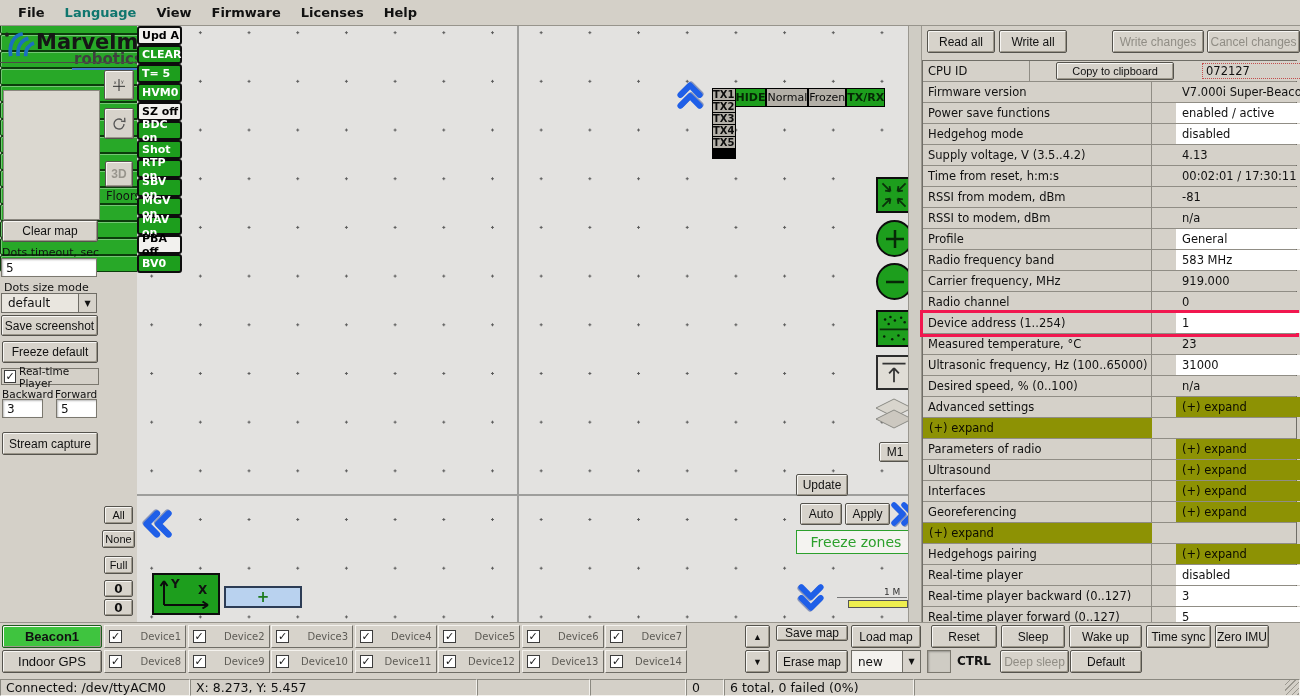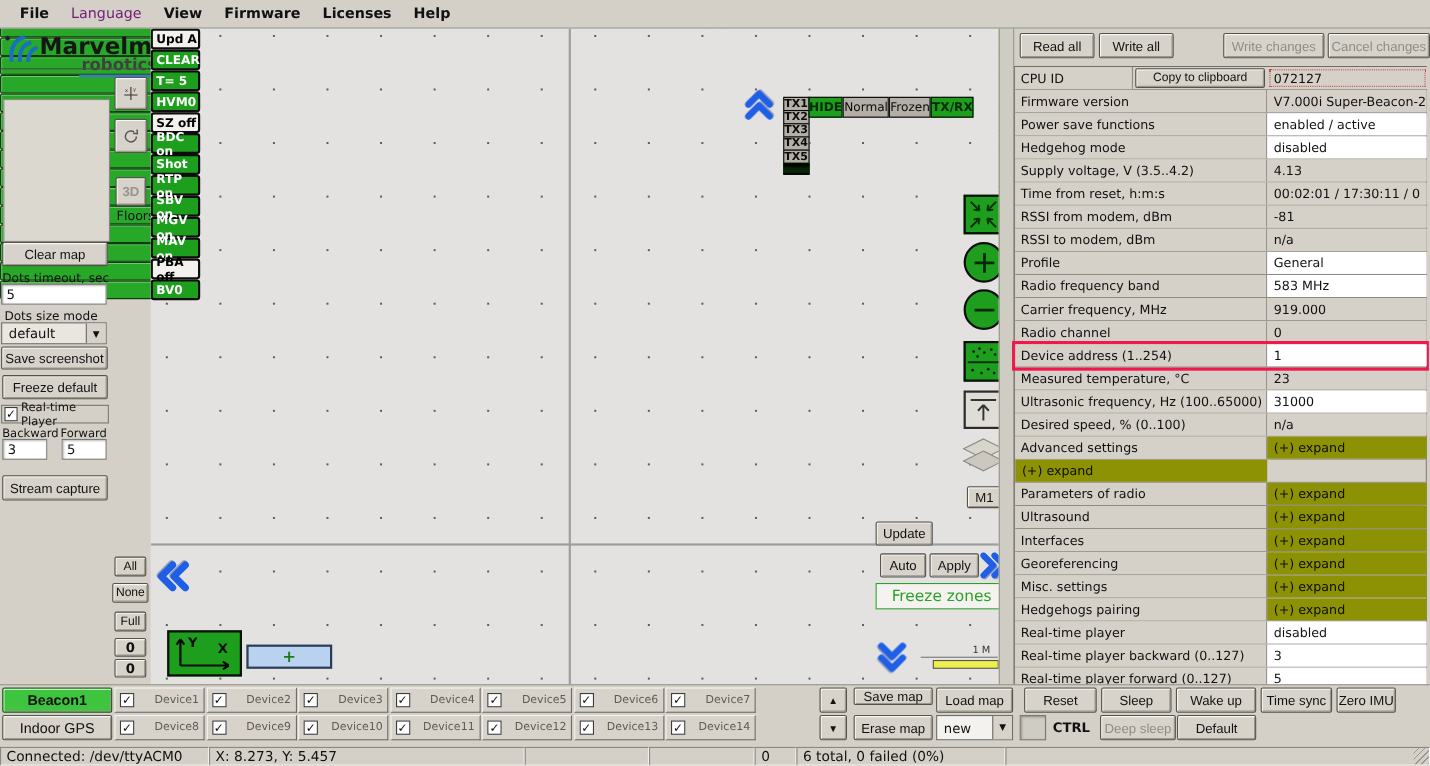--- a/index.html
+++ b/index.html
@@ -21,21 +21,21 @@
   .btn.disabled{color:#908d85;}
   .sunken{
     background:#fff;border:1px solid #7b786f;box-sizing:border-box;
     box-shadow:inset 1px 1px 2px rgba(0,0,0,.28);
   }
   
   .menubar{position:absolute;left:0;top:0;width:1300px;height:26px;background:#d4d0c8;
     border-bottom:1px solid #97948c;display:flex;align-items:center;padding-left:8px;box-sizing:border-box;}
   .menu-items{display:flex;}
   .menu-item{padding:0 10px;font-size:13px;font-weight:bold;}
-  .menu-item.disabled{color:#701a75;font-weight:normal;}
+  .menu-item.disabled{color:#0f766e;font-weight:bold;}
   
   .logo-brand{position:absolute;left:36px;top:30px;font-size:21px;font-weight:bold;color:#161616;letter-spacing:0;}
   .logo-sub{position:absolute;left:72px;top:50px;font-size:15px;font-weight:bold;color:#404040;border-bottom:2px solid #3c78c8;padding:0 2px 0 2px;}
   .logo-rule{position:absolute;left:0;top:62px;width:137px;height:1px;background:#4d4b46;}
   
   .side-label{position:absolute;font-size:11px;color:#111;white-space:nowrap;}
   .sidebar-box{position:absolute;left:3px;top:90px;width:95px;height:128px;background:#dbd8d0;border:1px solid #8a877f;}
   .cb{width:13px;height:13px;background:#fff;border:1px solid #3c3c3c;box-sizing:border-box;
       font-size:11px;line-height:11px;text-align:center;font-weight:bold;color:#111;}
   .combo{display:flex;align-items:center;background:#e9e6df;border:1px solid #6f6d66;box-sizing:border-box;}
@@ -88,21 +88,21 @@
      display:flex;align-items:center;justify-content:center;color:#1c7a1c;font-weight:bold;font-size:15px;}
   .scalebar{background:var(--scale_yellow,#eeee4e);border:1px solid #555;box-sizing:border-box;}
   .scalelabel{font-size:9px;color:#333;}
   
   .gutter{position:absolute;left:908px;top:26px;width:14px;height:596px;background:#cfccc4;
      border-left:1px solid #9a978f;border-right:1px solid #9a978f;box-sizing:border-box;}
   
   .rpanel{position:absolute;left:922px;top:26px;width:378px;height:596px;background:#d4d0c8;}
   .ptable{position:absolute;left:0;top:34px;width:375px;border:1px solid #6f6d66;box-sizing:border-box;}
   .prow{position:relative;display:grid;grid-template-columns:229px 145px;height:20px;
-     border-bottom:1px solid #908d85;align-items:stretch;background:#d5d1c9;}
+     border-bottom:1px solid #908d85;align-items:stretch;background:#d5d1c9;gap:24px;}
   .prow:last-child{border-bottom:none;}
   .plabel{padding-left:5px;font-size:11.5px;display:flex;align-items:center;border-right:1px solid #908d85;
      background:#d5d1c9;white-space:nowrap;overflow:hidden;}
   .pvalue{padding-left:6px;font-size:11.5px;display:flex;align-items:center;white-space:nowrap;overflow:hidden;}
   .v-gray{background:#d5d1c9;}
   .v-white{background:#ffffff;}
   .v-olive{background:var(--olive,#8d9204);color:#0d0d00;}
   .prow.hl{box-shadow:0 0 0 3px var(--highlight_red,#f1174f);z-index:6;}
   .cpu-row{grid-template-columns:107px 122px 146px;}
   .copy-btn{height:18px;margin:1px 2px;font-size:11px;}
@@ -413,21 +413,20 @@
           <div class="plabel">Interfaces</div>
           <div class="pvalue v-olive">(+) expand</div>
         </div>
       
         <div class="prow">
           <div class="plabel">Georeferencing</div>
           <div class="pvalue v-olive">(+) expand</div>
         </div>
       
         <div class="prow">
-          <div class="plabel">Misc. settings</div>
           <div class="pvalue v-olive">(+) expand</div>
         </div>
       
         <div class="prow">
           <div class="plabel">Hedgehogs pairing</div>
           <div class="pvalue v-olive">(+) expand</div>
         </div>
       
         <div class="prow">
           <div class="plabel">Real-time player</div>

